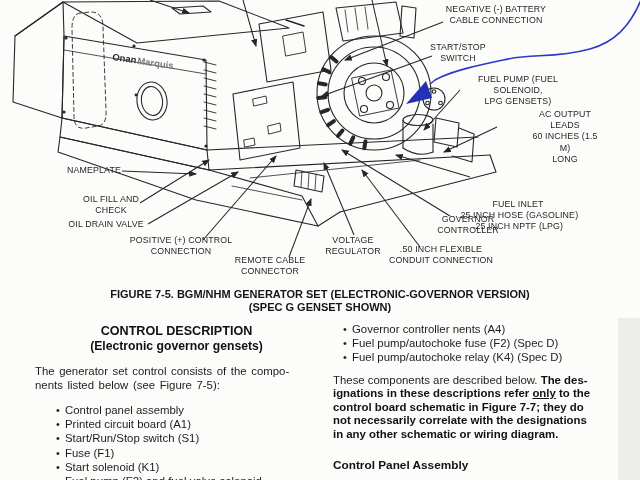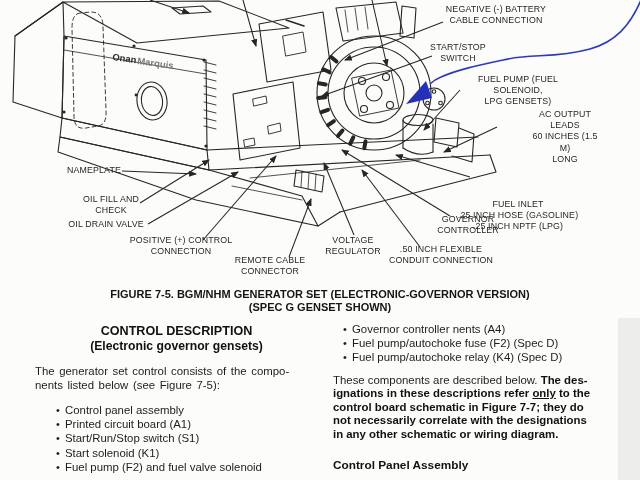--- a/index.html
+++ b/index.html
@@ -192,20 +192,21 @@
 
   <div class="col col-left">
     <div class="h-main">CONTROL DESCRIPTION</div>
     <div class="h-sub">(Electronic governor gensets)</div>
     <p class="body-par">The generator set control consists of the compo-
 nents listed below (see Figure 7-5):</p>
     <ul class="bullets">
       <li>Control panel assembly</li>
       <li>Printed circuit board (A1)</li>
       <li>Start/Run/Stop switch (S1)</li>
+      <li>Fuse (F1)</li>
       <li>Start solenoid (K1)</li>
       <li>Fuel pump (F2) and fuel valve solenoid</li>
     </ul>
   </div>
 
   <div class="col col-right">
     <ul class="bullets">
       <li>Governor controller nents (A4)</li>
       <li>Fuel pump/autochoke fuse (F2) (Spec D)</li>
       <li>Fuel pump/autochoke relay (K4) (Spec D)</li>

